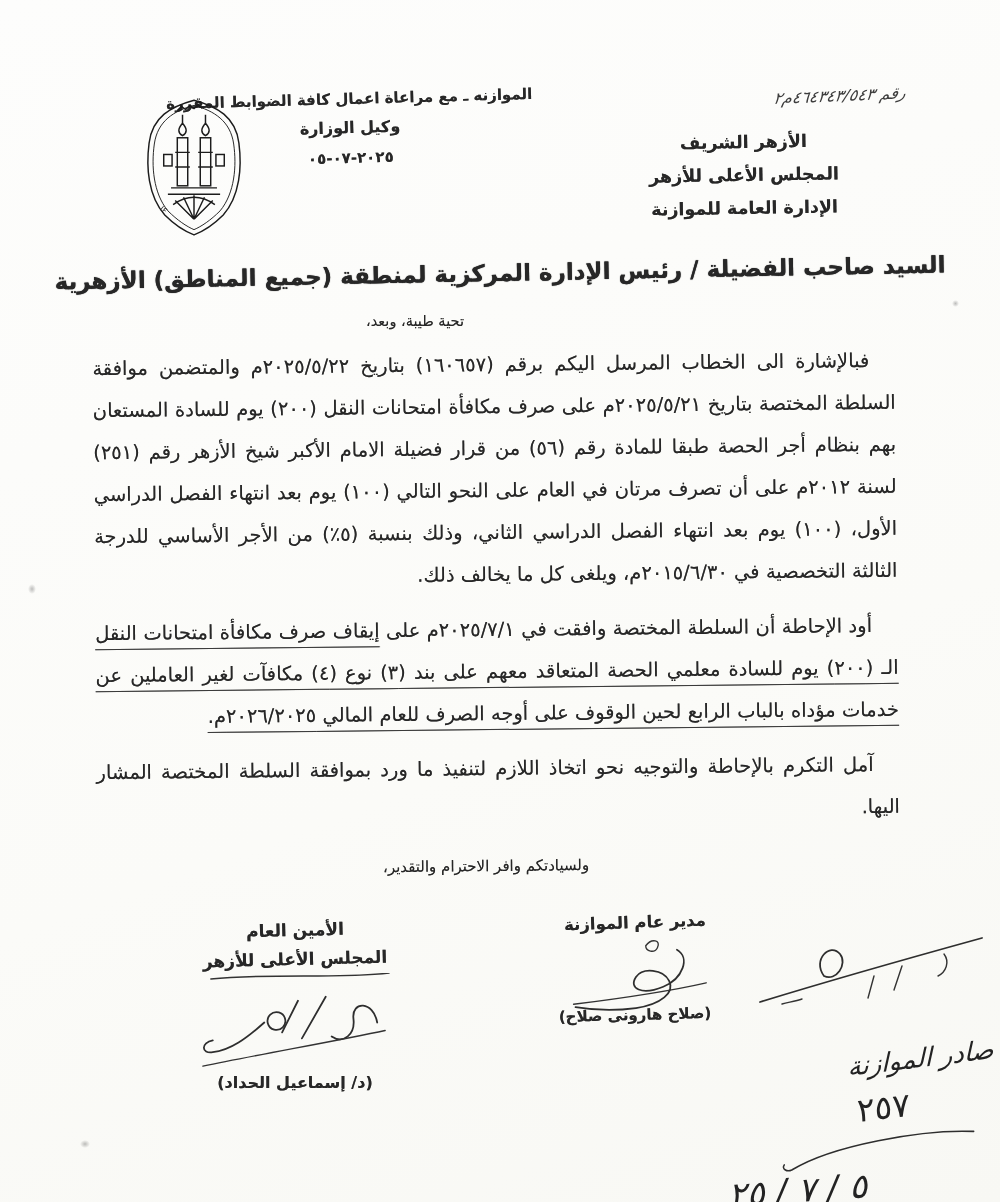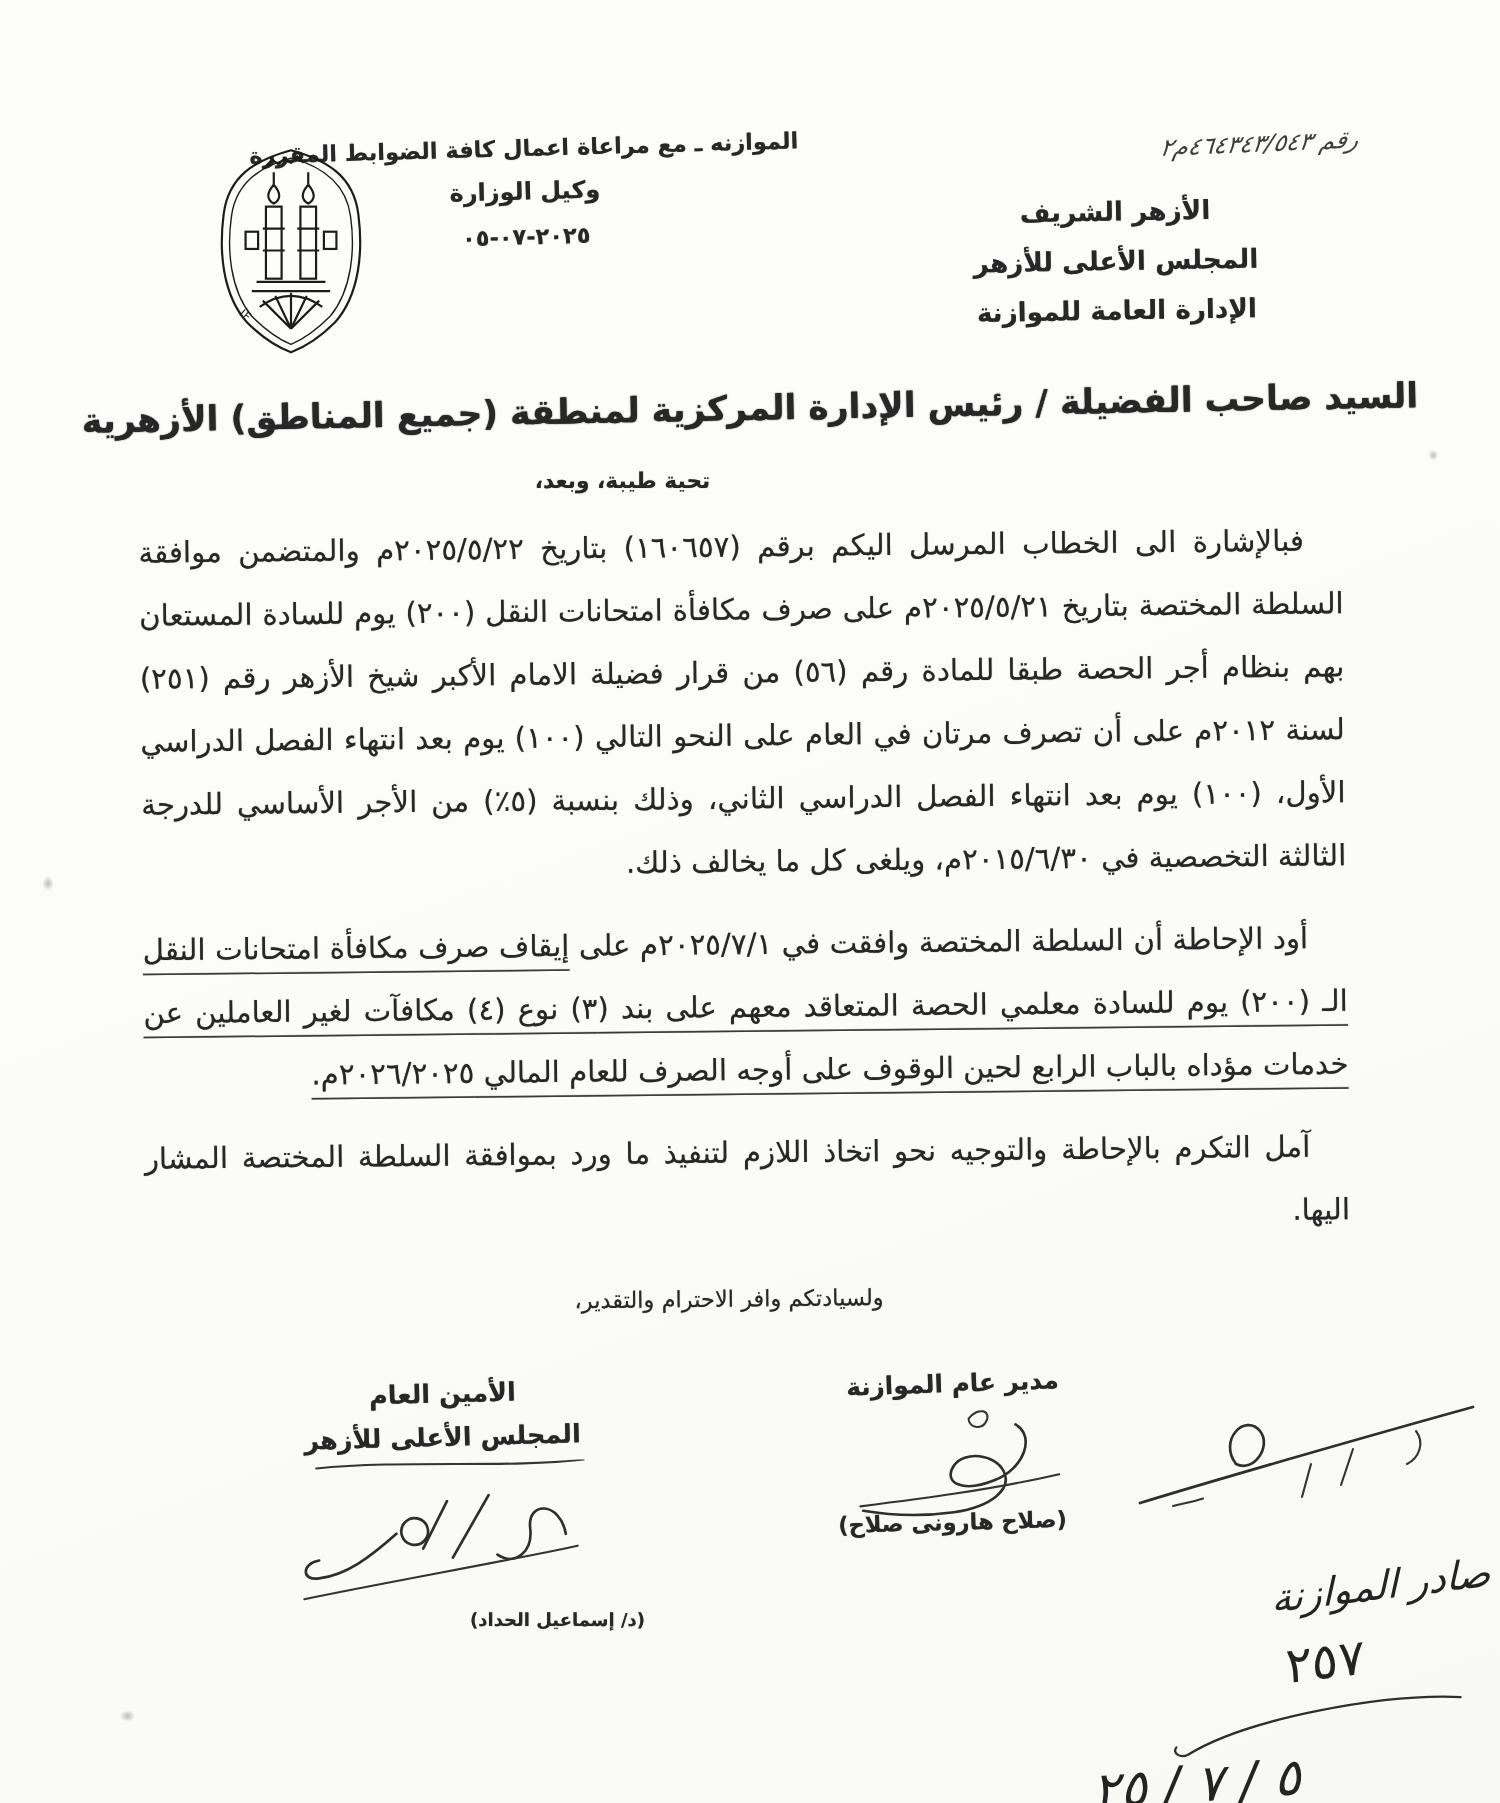--- a/index.html
+++ b/index.html
@@ -23,37 +23,37 @@
   .org{position:absolute;right:116px;top:126px;width:280px;text-align:center;
     font-weight:700;font-size:17.5px;line-height:33px;transform:rotate(-1deg);}
   
   .handref{position:absolute;left:596px;top:90px;width:310px;font-size:16px;
     color:#3d3d3d;font-style:italic;letter-spacing:1.5px;
     transform:rotate(-2.5deg) skewX(-12deg);}
   
   .title{position:absolute;left:40px;right:40px;top:260px;text-align:center;
     font-size:23px;font-weight:800;white-space:nowrap;
     transform:rotate(-1.1deg);text-shadow:0 0 .9px #111;}
-  .greeting{position:absolute;left:0;right:170px;top:313px;text-align:center;font-size:14.5px;font-weight:bold;}
+  .greeting{position:absolute;left:0;right:170px;top:313px;text-align:center;font-size:14.5px;}
   
   .bodytext{position:absolute;right:102px;left:95px;top:344px;
     font-size:19.5px;line-height:42px;text-align:justify;
     transform:rotate(-0.6deg);}
   .bodytext p{margin:0 0 13px;text-indent:26px;}
   .u{text-decoration:underline;text-decoration-thickness:1px;text-underline-offset:9px;
      text-decoration-color:#3a3a3a;}
   .courtesy{text-align:center;font-size:15px;text-indent:0;margin-top:14px;}
   
   .sig-right{position:absolute;left:500px;top:913px;width:270px;text-align:center;}
   .sig-right .t{font-size:16.5px;font-weight:700;transform:rotate(-2deg);}
   .sig-right .n{font-size:15px;font-weight:700;margin-top:-8px;transform:rotate(-1.5deg);}
   .sig-left{position:absolute;left:160px;top:920px;width:270px;text-align:center;}
   .sig-left .t1{font-size:17px;font-weight:800;transform:rotate(-1.5deg);}
   .sig-left .t2{font-size:17px;font-weight:800;margin-top:9px;transform:rotate(-1.5deg);}
-  .sig-left .n{font-size:12px;font-weight:700;margin-top:-4px;text-align:right;}
+  .sig-left .n{font-size:16px;font-weight:700;margin-top:-4px;}
   .scribble-right{position:absolute;left:752px;top:922px;width:238px;height:98px;}
   sig-svg, .sigsvg{display:block;margin:4px auto 0;}
   svg .pen{fill:none;stroke:#2e2e2e;stroke-width:1.8;stroke-linecap:round;stroke-linejoin:round;}
   svg .pen2{fill:none;stroke:#333;stroke-width:1.4;stroke-linecap:round;}
   svg .seal{fill:none;stroke:#1c1c1c;stroke-width:1.4;}
   
   .bottom-note{position:absolute;left:700px;top:1052px;width:300px;
     transform:rotate(-7deg);color:#232323;}
   .bn1{font-size:26px;font-style:italic;letter-spacing:1px;transform:skewX(-6deg);}
   .bn2{font-size:33px;letter-spacing:8px;margin:10px 90px 0 0;transform:skewX(-5deg);}

